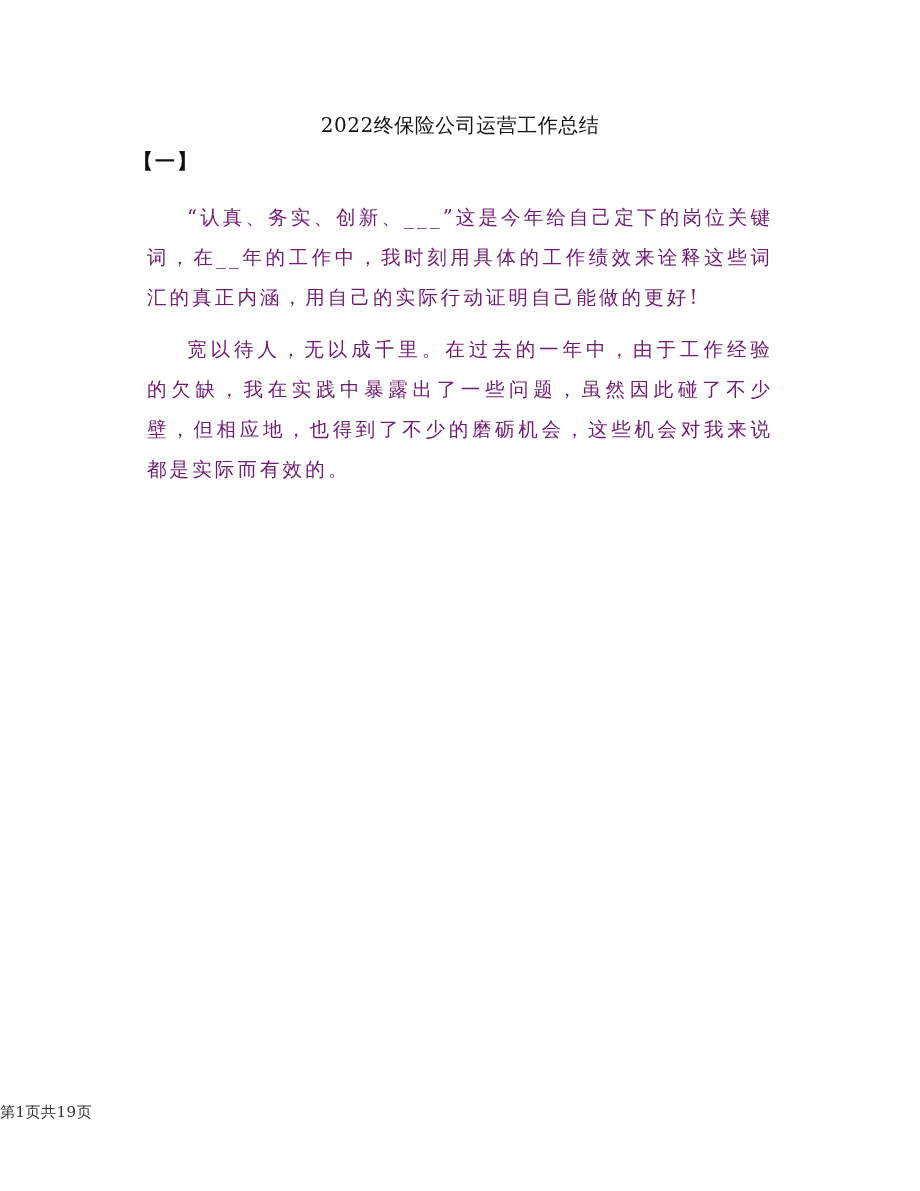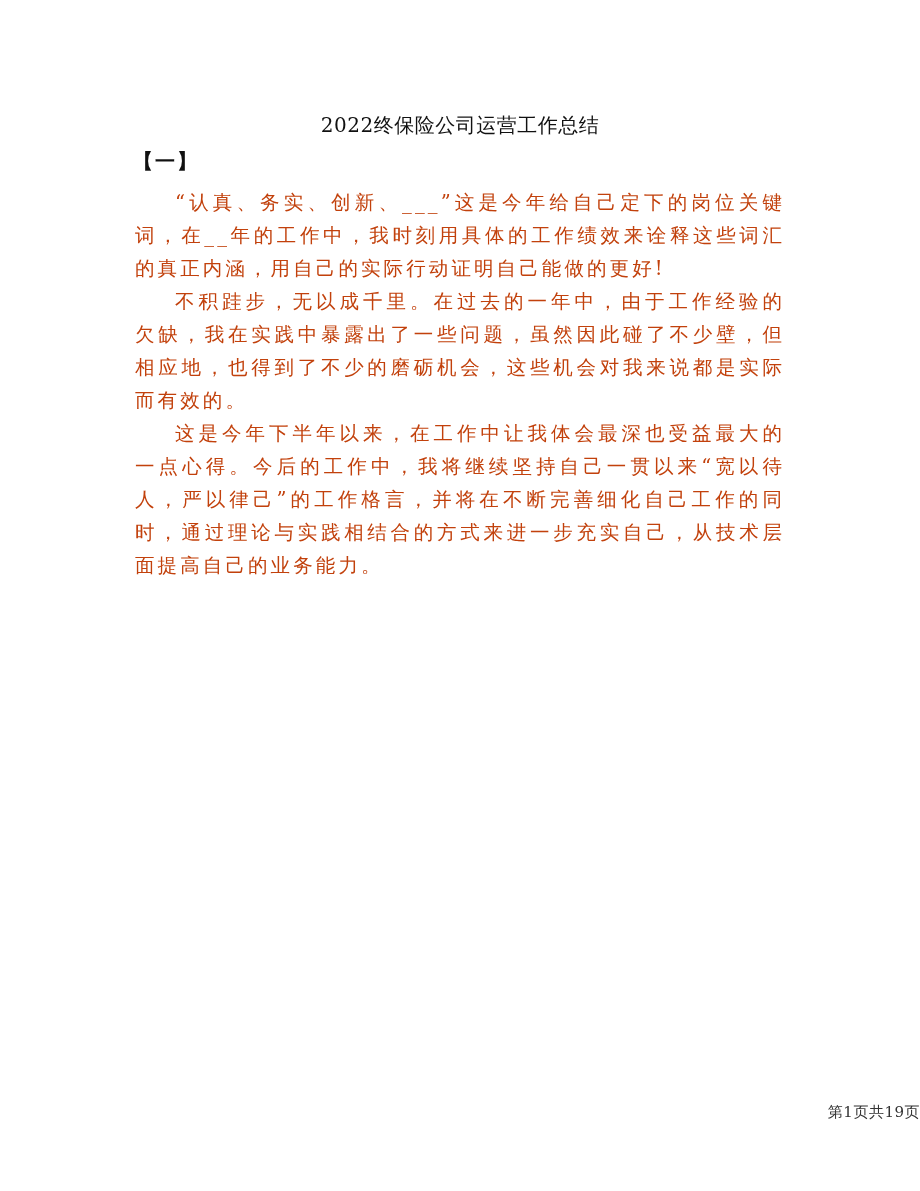--- a/index.html
+++ b/index.html
@@ -4,30 +4,29 @@
   <style>
     html, body { margin: 0; padding: 0; background: #ffffff; }
     body { width: 920px; height: 1191px; position: relative; overflow: hidden;
            font-family: "DejaVu Serif", "Liberation Serif", serif; color: #111; }
     .page { position: absolute; left: 0; top: 0; width: 823px; height: 1191px; background: #fff; }
     .title { position: absolute; top: 110px; left: 0; width: 920px; text-align: center;
              font-size: 20px; letter-spacing: 0.5px; line-height: 30px; color: #111; }
     .section-label { position: absolute; top: 146px; left: 133px; font-size: 20px; font-weight: bold;
                      line-height: 30px; letter-spacing: 2px; }
     .body { position: absolute; top: 186px; left: 135px; width: 650px; }
-    .para { margin: 0; font-size: 19.5px; line-height: 33px; text-indent: 40px;
-            letter-spacing: 3.1px; text-align: justify; text-justify: inter-character; color: #c2410c; }
-    .footer { position: absolute; top: 1103px; left: 0; width: 920px; text-align: right;
+    .para { margin: 12px; font-size: 19.5px; line-height: 40px; text-indent: 40px;
+            letter-spacing: 3.1px; text-align: justify; text-justify: inter-character; color: #701a75; }
+    .footer { position: absolute; top: 1103px; left: 0; width: 920px; text-align: left;
               font-size: 15px; color: #333; letter-spacing: 0.5px; }
   </style>
 </head>
 <body>
 
 <div class="page">
   <div class="title">2022终保险公司运营工作总结</div>
   <div class="section-label">【一】</div>
   <div class="body">
     <p class="para">“认真、务实、创新、___”这是今年给自己定下的岗位关键词，在__年的工作中，我时刻用具体的工作绩效来诠释这些词汇的真正内涵，用自己的实际行动证明自己能做的更好!</p>
-    <p class="para">不积跬步，无以成千里。在过去的一年中，由于工作经验的欠缺，我在实践中暴露出了一些问题，虽然因此碰了不少壁，但相应地，也得到了不少的磨砺机会，这些机会对我来说都是实际而有效的。</p>
-    <p class="para">这是今年下半年以来，在工作中让我体会最深也受益最大的一点心得。今后的工作中，我将继续坚持自己一贯以来“宽以待人，严以律己”的工作格言，并将在不断完善细化自己工作的同时，通过理论与实践相结合的方式来进一步充实自己，从技术层面提高自己的业务能力。</p>
+    <p class="para">宽以待人，无以成千里。在过去的一年中，由于工作经验的欠缺，我在实践中暴露出了一些问题，虽然因此碰了不少壁，但相应地，也得到了不少的磨砺机会，这些机会对我来说都是实际而有效的。</p>
   </div>
   <div class="footer">第1页共19页</div>
 </div>
 
 </body></html>

